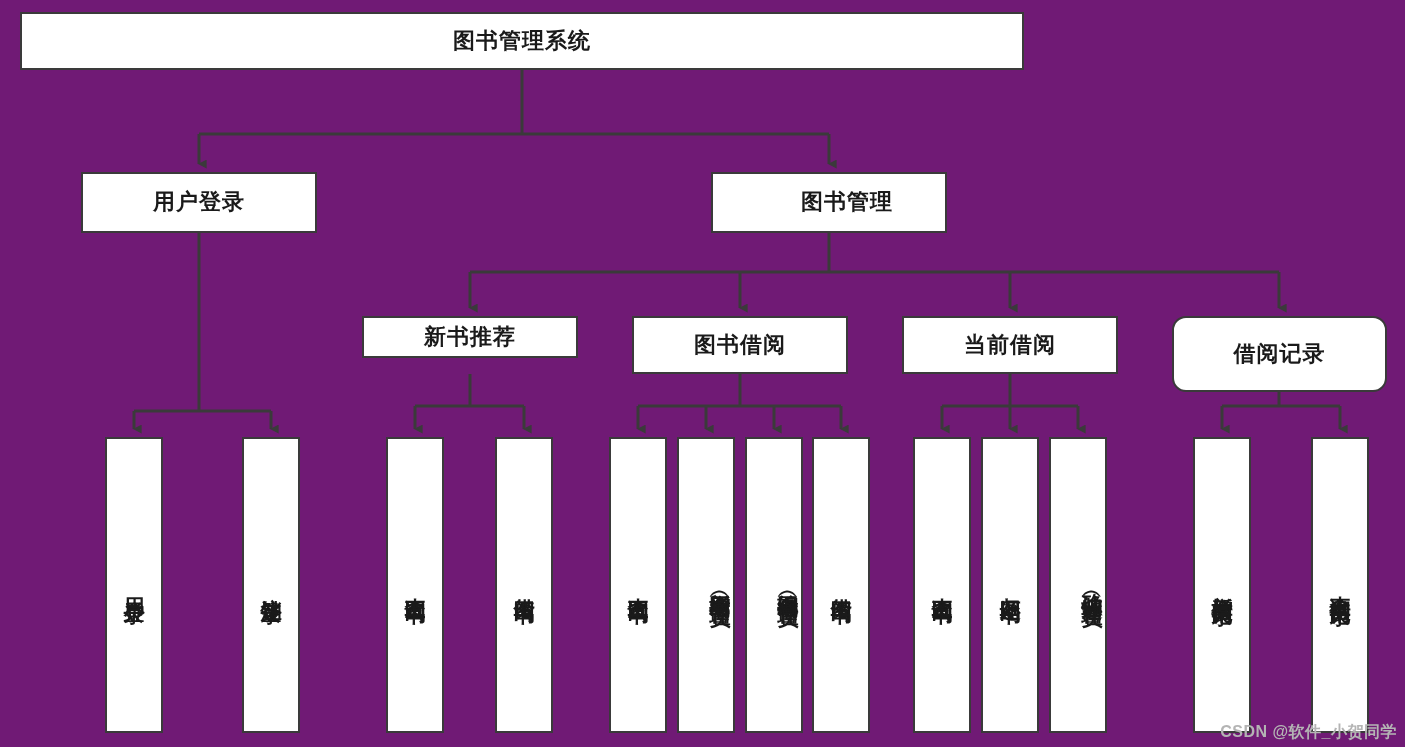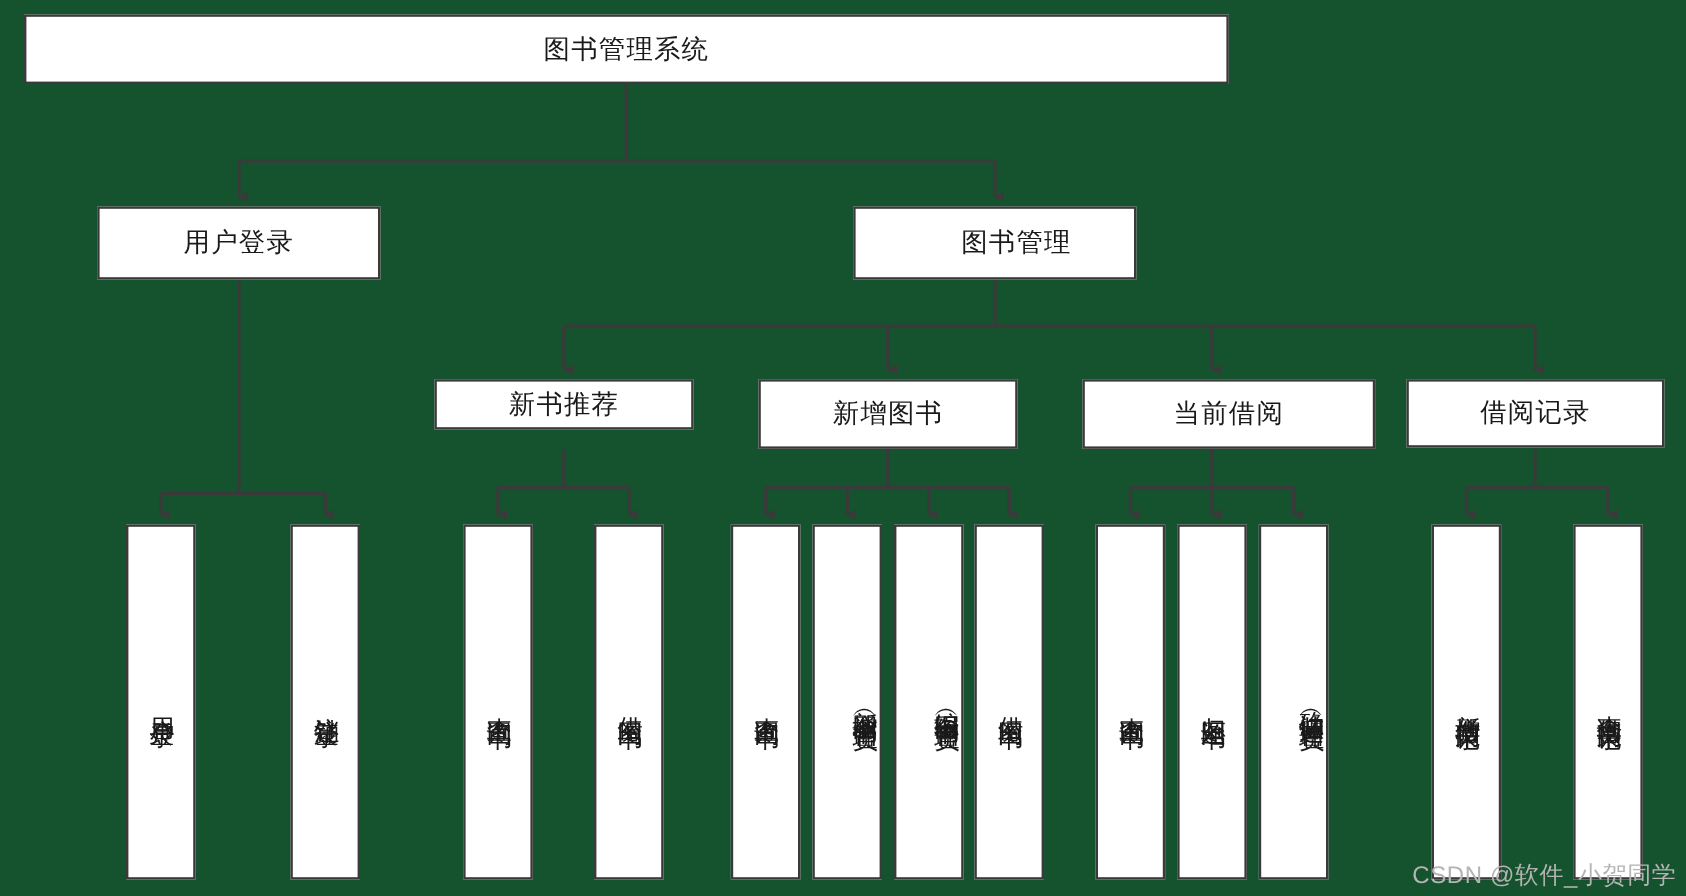--- a/index.html
+++ b/index.html
@@ -5,23 +5,24 @@
 <style>
   html, body {
     margin: 0;
     padding: 0;
     background: #ffffff;
   }
   #canvas {
     position: relative;
     width: 1405px;
     height: 747px;
-    background: #14532d;
+    background: #701a75;
     overflow: hidden;
     font-family: "Liberation Sans", "DejaVu Sans", sans-serif;
+    font-weight: bold;
   }
   #connectors {
     position: absolute;
     left: 0;
     top: 0;
     width: 1405px;
     height: 747px;
     pointer-events: none;
   }
   .node {
@@ -57,21 +58,21 @@
     align-items: center;
   }
   .node-label {
     display: block;
     white-space: pre-wrap;
   }
   #watermark {
     position: absolute;
     right: 8px;
     bottom: 4px;
-    font-size: 20px;
+    font-size: 16px;
     color: #b4b4b4;
     letter-spacing: 0.5px;
     z-index: 5;
     white-space: nowrap;
     font-family: "Liberation Sans", "DejaVu Sans", sans-serif;
     margin-top: 30px;
   }
 </style>
 </head>
 <body>
@@ -138,28 +139,28 @@
 
   <div class="node horizontal" style="left:711px; top:172px; width:236px; height:61px;padding-left:36px;">
     <span class="node-label">图书管理</span>
   </div>
 
   <div class="node horizontal" style="left:362px; top:316px; width:216px; height:42px;">
     <span class="node-label">新书推荐</span>
   </div>
 
   <div class="node horizontal" style="left:632px; top:316px; width:216px; height:58px;">
-    <span class="node-label">新增图书</span>
-  </div>
-
-  <div class="node horizontal" style="left:902px; top:316px; width:244px; height:58px;">
+    <span class="node-label">图书借阅</span>
+  </div>
+
+  <div class="node horizontal" style="left:902px; top:316px; width:216px; height:58px;">
     <span class="node-label">当前借阅</span>
   </div>
 
-  <div class="node horizontal" style="left:1172px; top:316px; width:215px; height:57px;">
+  <div class="node horizontal" style="left:1172px; top:316px; width:215px; height:76px;border-radius:14px;">
     <span class="node-label">借阅记录</span>
   </div>
 
   <div class="node vertical v-center" style="left:105px; top:437px; width:58px; height:296px;">
     <span class="node-label">用户登录</span>
   </div>
 
   <div class="node vertical v-center" style="left:242px; top:437px; width:58px; height:296px;">
     <span class="node-label">注销登录</span>
   </div>

